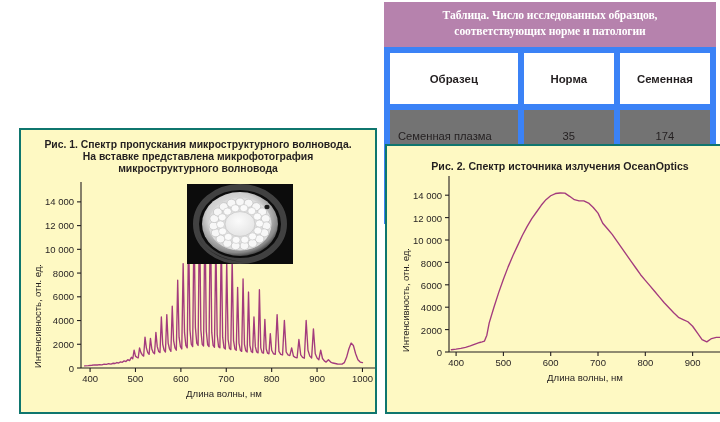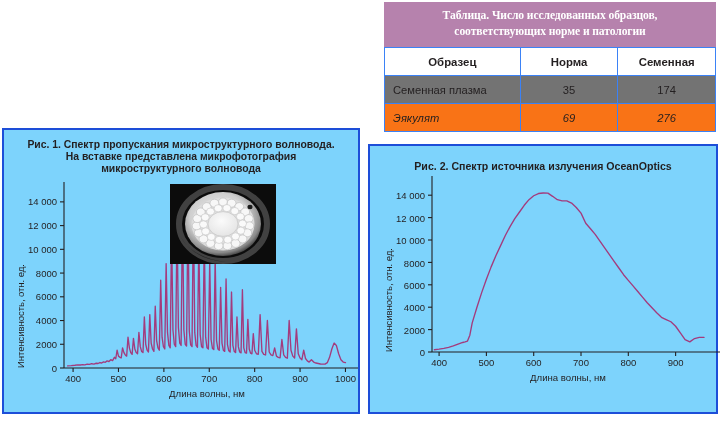--- a/index.html
+++ b/index.html
@@ -31,45 +31,46 @@
     letter-spacing: -0.1px;
   }
   #table-caption .cap-line { display: block; white-space: nowrap; font-family: Liberation Serif, serif; }
   table.data-table {
     width: 100%;
     border-collapse: collapse;
     font-size: 11px;
   }
   table.data-table th,
   table.data-table td {
-    border: 1px solid #3b82f6;
-    padding: 6px 8px;
+    border: 6px solid #3b82f6;
+    padding: 18px 8px;
     height: 15px;
   }
   table.data-table th {
     font-weight: bold;
     font-size: 11.4px;
     text-align: center;
     background: #ffffff;
   }
   table.data-table th.col-sample { text-align: center; }
   table.data-table td { text-align: center; font-size: 11.2px; }
   table.data-table td.cell-name { text-align: left; }
   table.data-table tr.row-alt td { background: #737373; }
   table.data-table tr.row-plain td { background: #f97316; font-style: italic; }
   .col-w-1 { width: 41%; }
   .col-w-2 { width: 29.5%; }
   .col-w-3 { width: 29.5%; }
 
   
   .fig-panel {
     position: absolute;
-    border: 2px solid #1d4ed8;
-    background: #7dd3fc;
+    border: 2px solid #0f766e;
+    background: #fef9c3;
     box-sizing: border-box;
+    margin-left: 17px;
   }
   #fig1-panel { left: 2px; top: 128px; width: 358px; height: 286px; }
   #fig2-panel { left: 368px; top: 144px; width: 350px; height: 270px; }
 
   .fig-title {
     text-align: center;
     font-weight: bold;
     font-size: 10.4px;
     line-height: 12.2px;
     color: #231f20;

